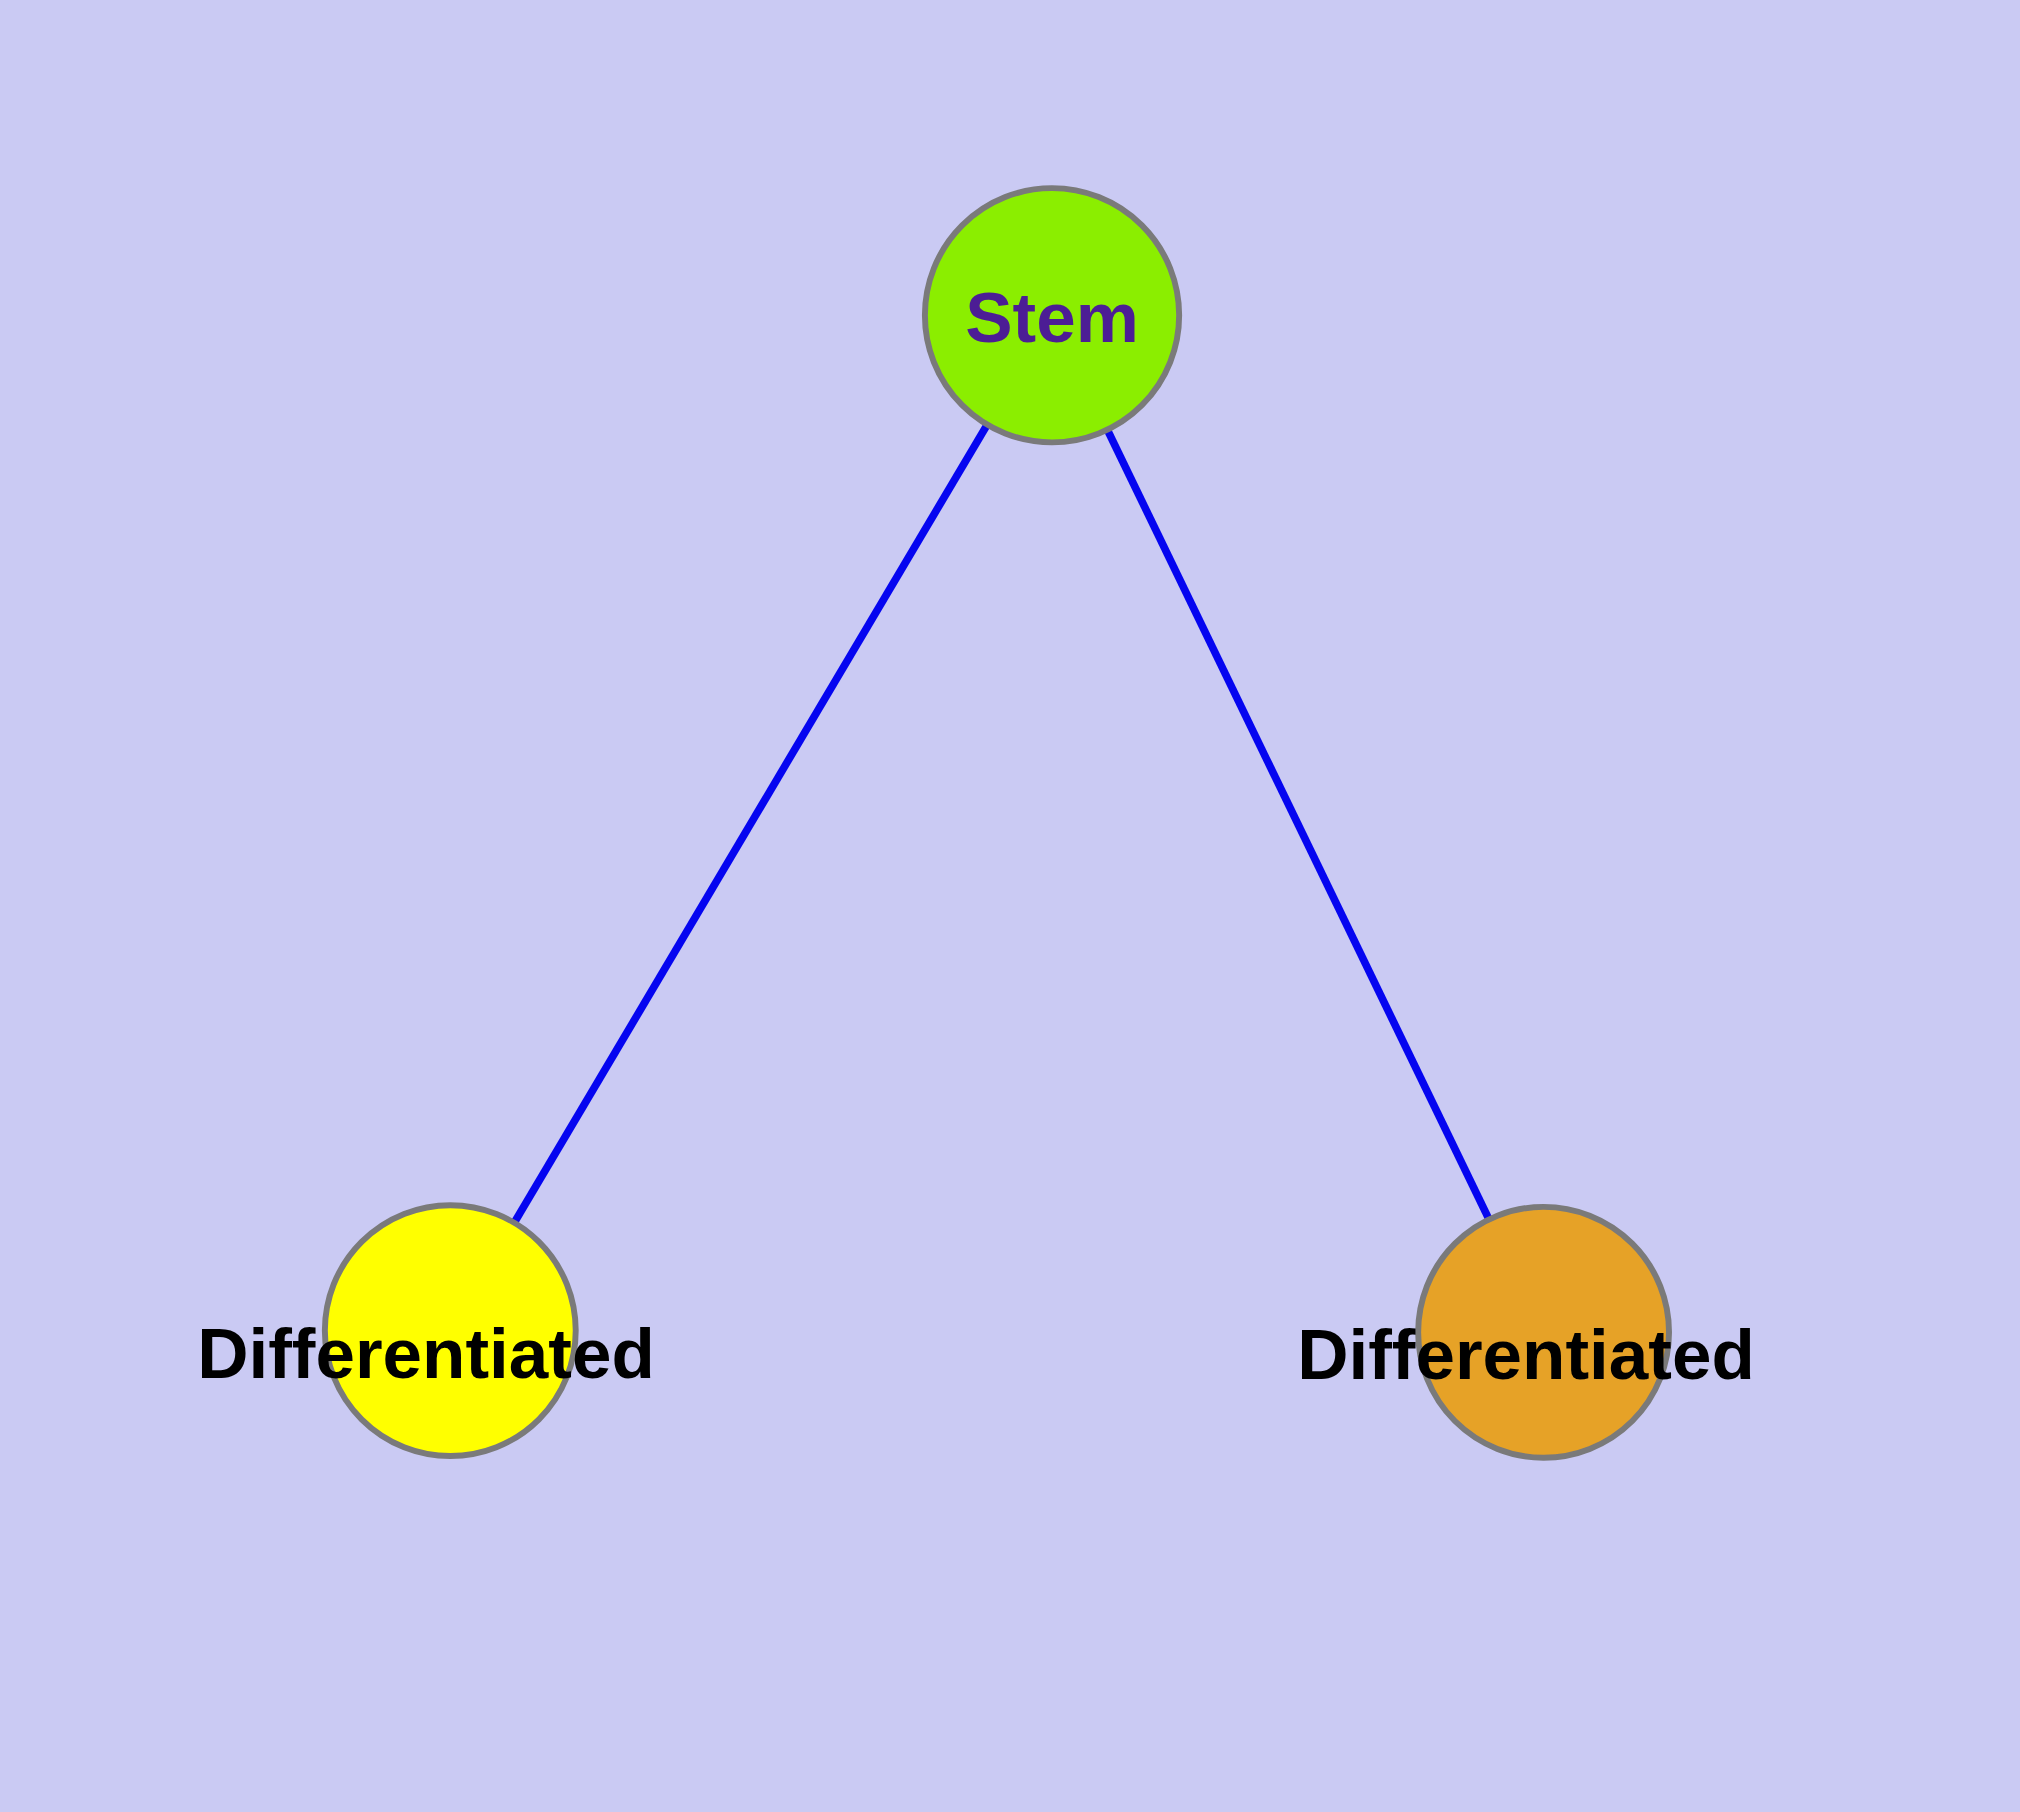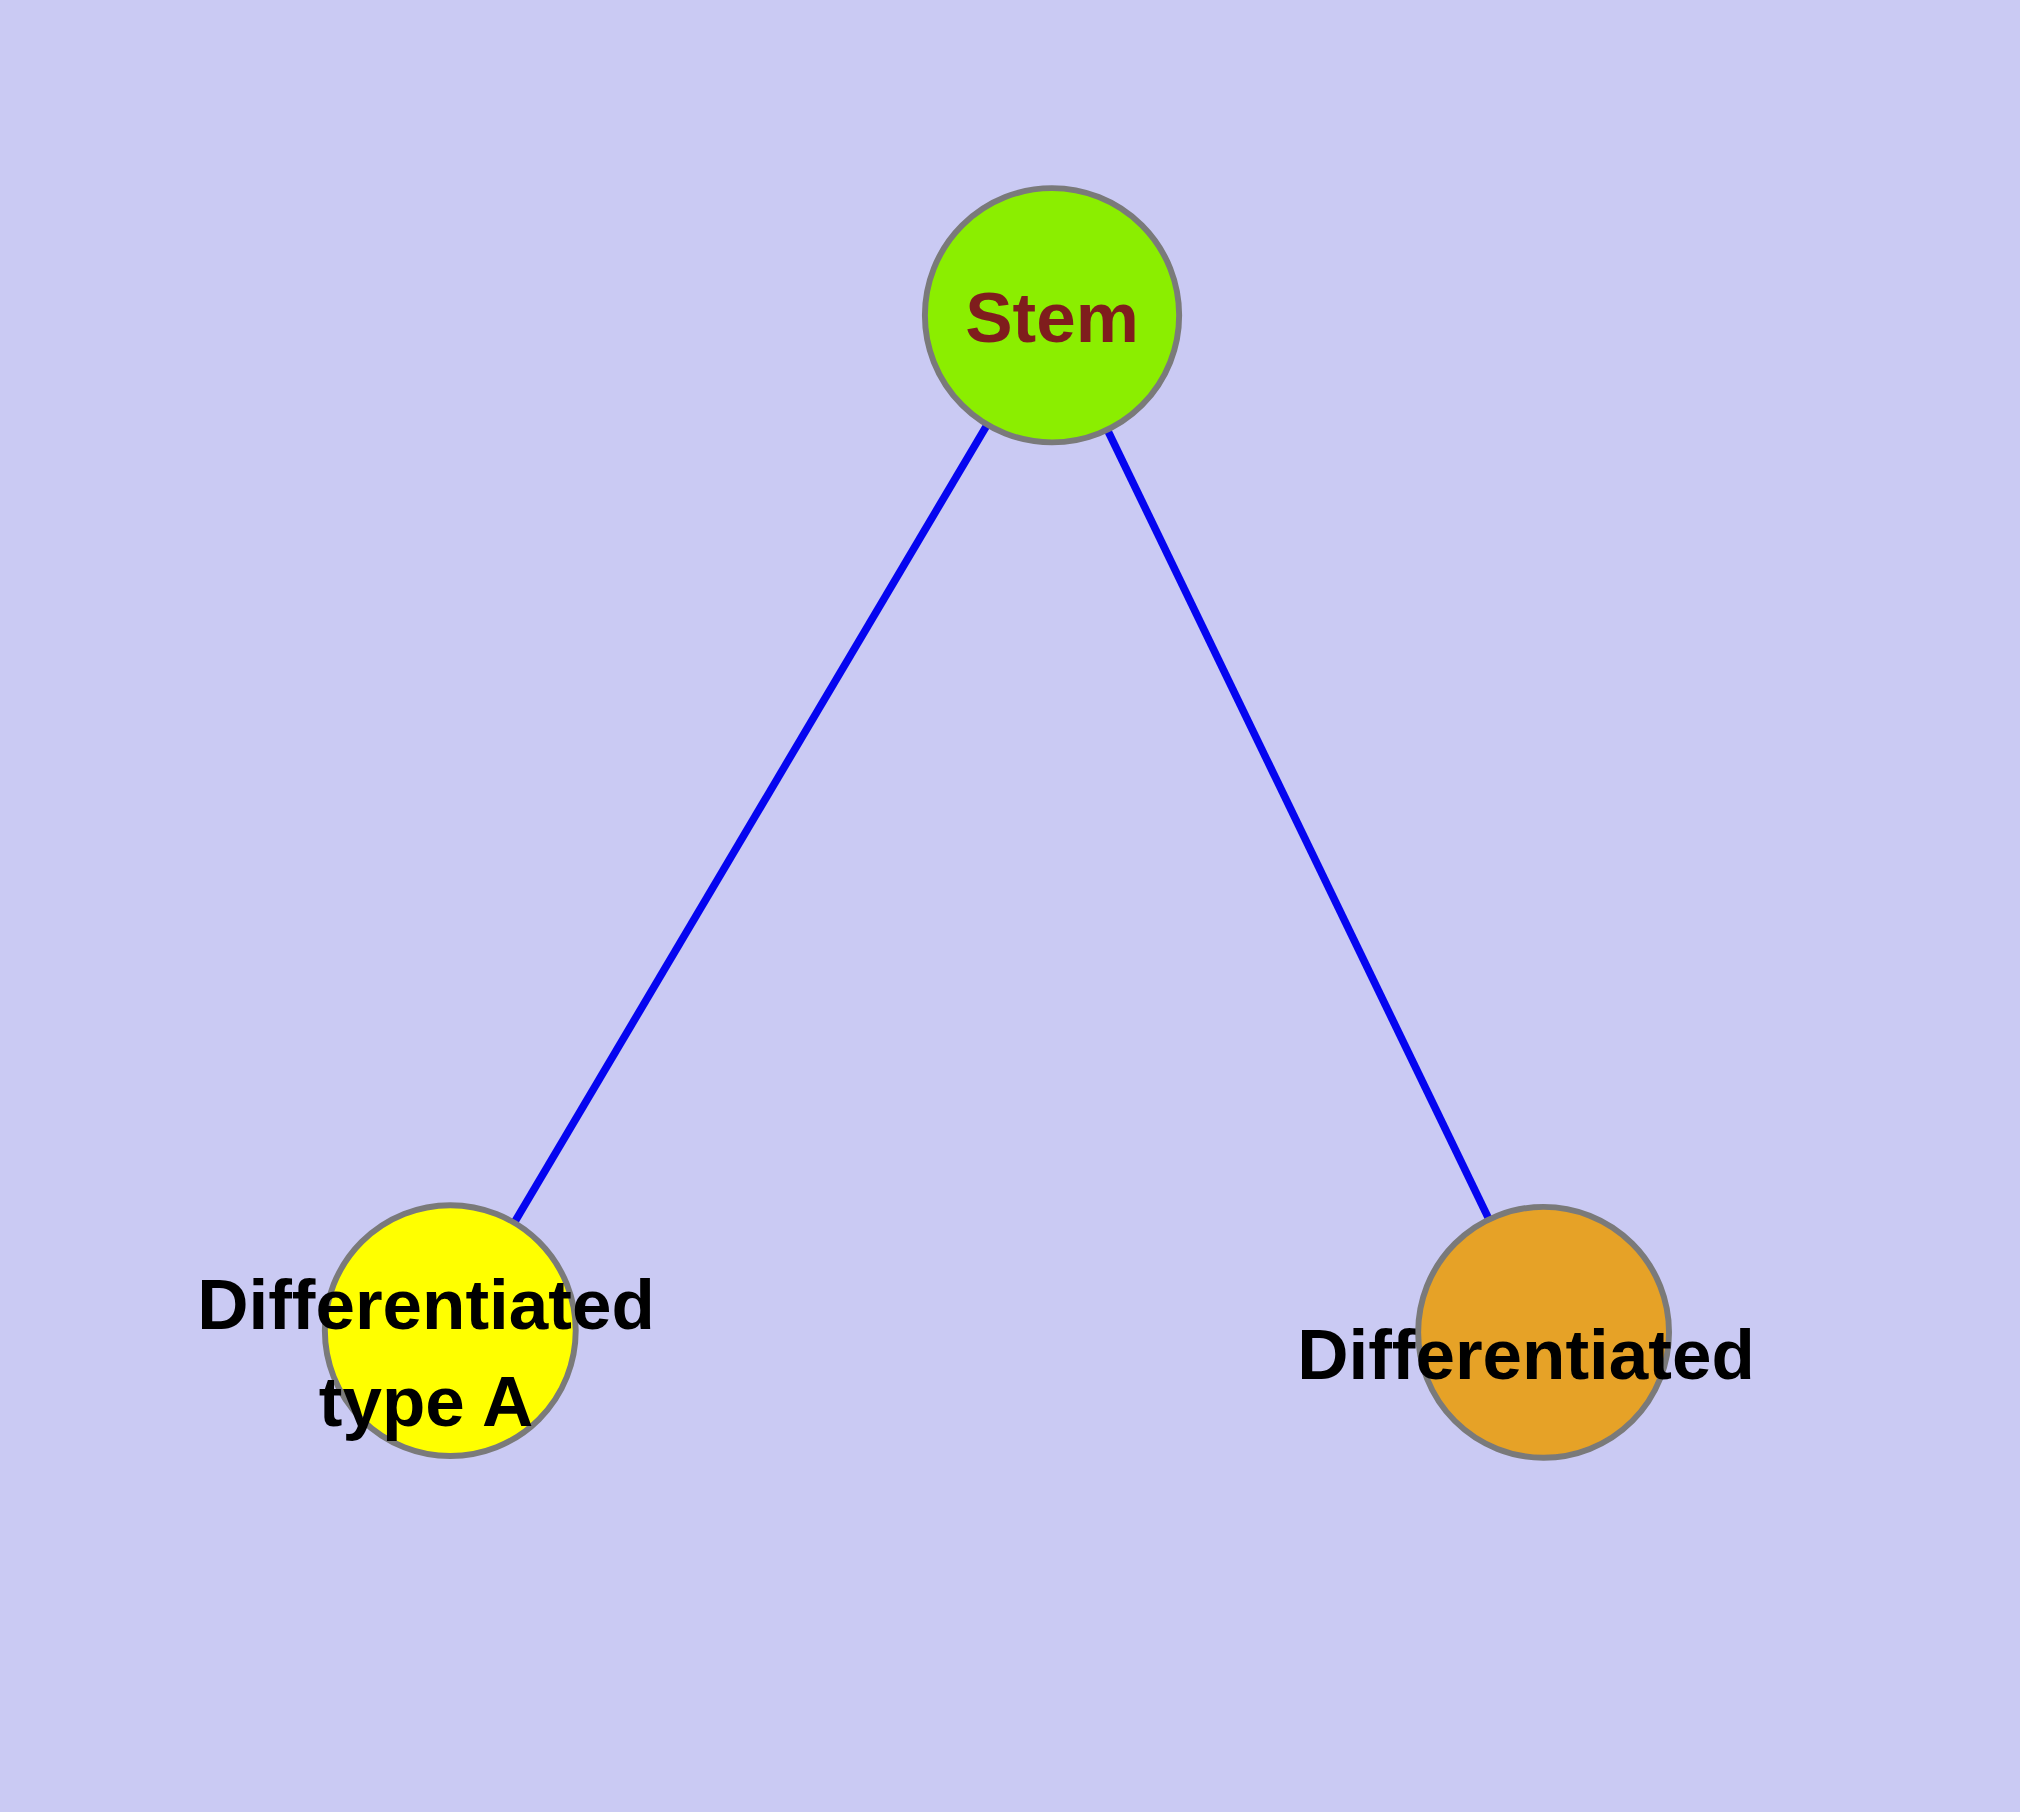--- a/index.html
+++ b/index.html
@@ -40,24 +40,23 @@
 <body>
 
 <div id="canvas" style="background-color: rgb(202, 202, 243);">
   <svg id="graph-svg" xmlns="http://www.w3.org/2000/svg" viewBox="0 0 2384 2138">
       <line x1="1241" y1="372" x2="531" y2="1570" stroke="#0505F0" stroke-width="9"></line>
       <line x1="1241" y1="372" x2="1821" y2="1572" stroke="#0505F0" stroke-width="9"></line>
       <circle cx="1241" cy="372" r="150" fill="#8BEE00" stroke="#7A7A7A" stroke-width="7"></circle>
       <circle cx="531" cy="1570" r="148" fill="#FFFF00" stroke="#7A7A7A" stroke-width="7"></circle>
       <circle cx="1821" cy="1572" r="148" fill="#E6A227" stroke="#7A7A7A" stroke-width="7"></circle>
     </svg>
-<div class="node-label" style="left: 1052px; top: 317px; color: #7f1d1d;">
+<div class="node-label" style="left: 1052px; top: 317px; color: #4c1d95;">
       <div>Stem</div>
     </div>
     <div class="node-label" style="left: 426px; top: 1353px; color: rgb(0, 0, 0);">
       <div>Differentiated</div>
-      <div>type A</div>
     </div>
     <div class="node-label" style="left: 1526px; top: 1354px; color: rgb(0, 0, 0);">
       <div>Differentiated</div>
     </div>
   </div>
 
 
 </body></html>

